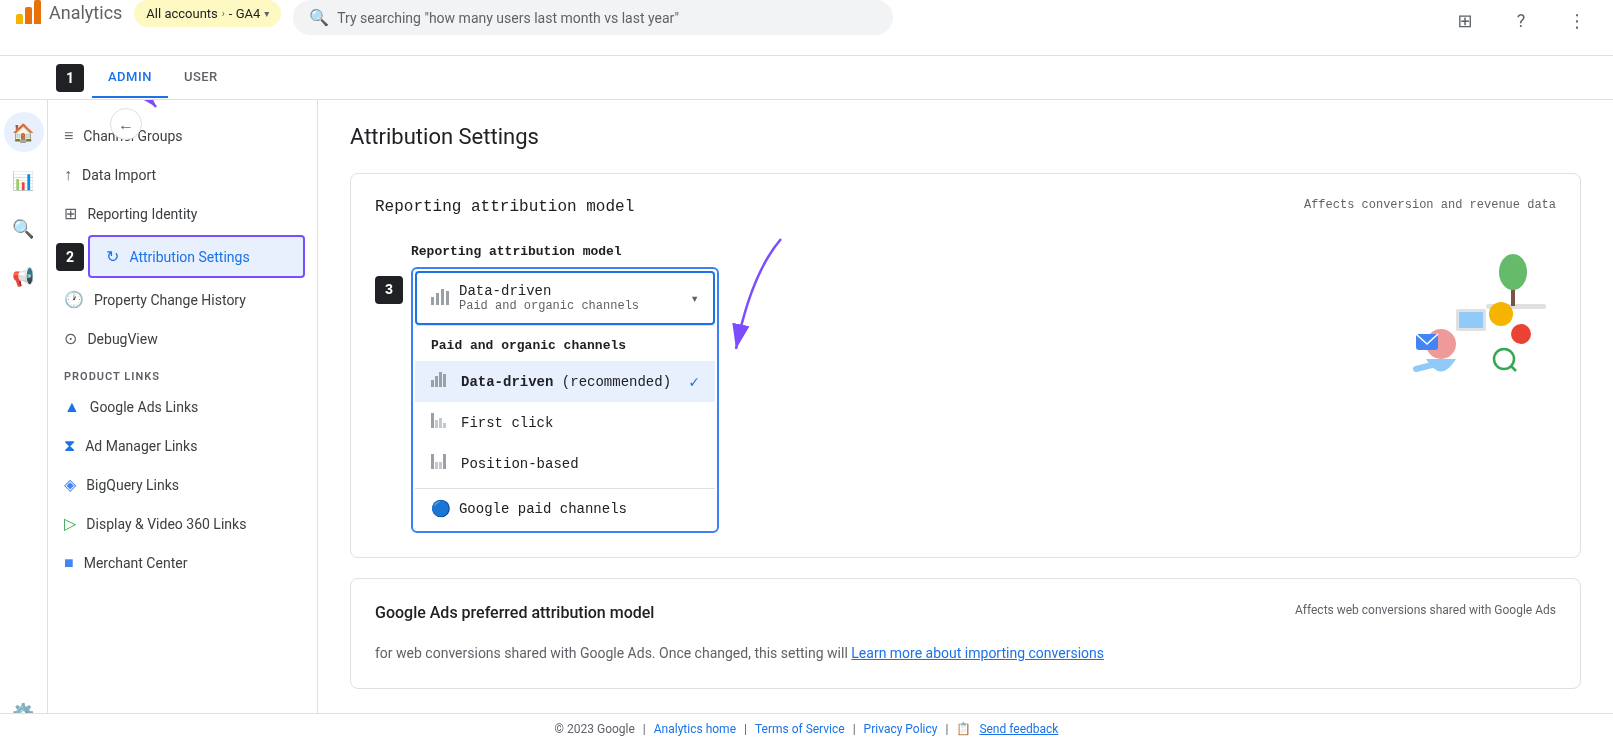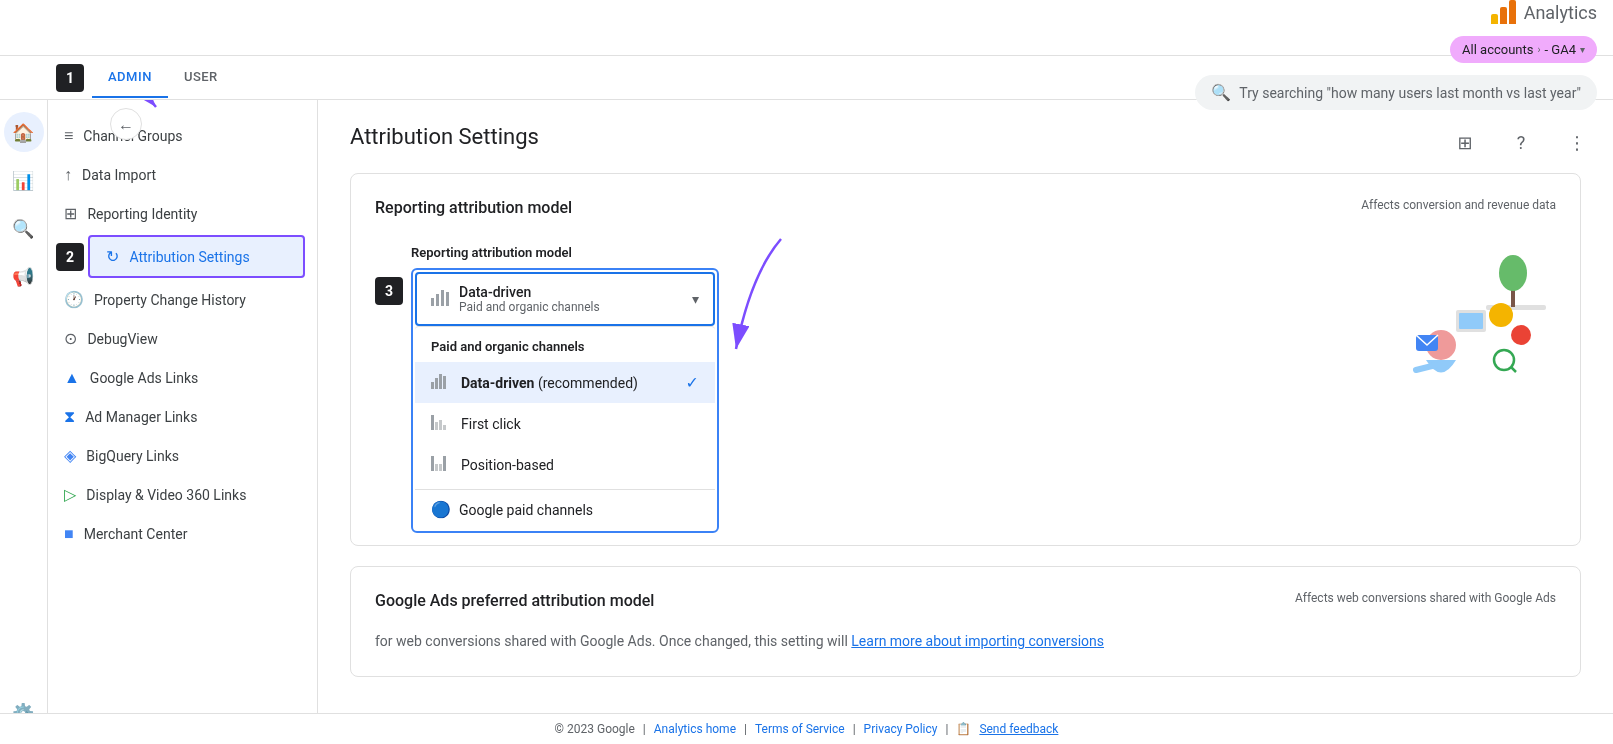--- a/index.html
+++ b/index.html
@@ -1,35 +1,35 @@
 <!DOCTYPE html>
 <html><head>
   <meta charset="utf-8">
   <style>
     * { box-sizing: border-box; margin: 0; padding: 0; }
     body { font-family: 'Google Sans', Roboto, Arial, sans-serif; font-size: 14px; color: #202124; background: #fff; overflow: hidden; height: 744px; width: 1613px; }
 
     
     .top-nav {
-      display: flex; align-items: flex-end; height: 56px;
+      display: flex; align-items: flex-start; height: 56px;
       border-bottom: 1px solid #e0e0e0;
       padding: 0 16px; gap: 12px;
-      position: relative; z-index: 100; flex-direction: column;
+      position: relative; z-index: 100;
     }
     .logo-area { display: flex; align-items: center; gap: 8px; }
     .logo-bars { display: flex; align-items: flex-end; gap: 2px; height: 24px; }
     .logo-bar { width: 7px; border-radius: 2px 2px 0 0; }
     .logo-bar:nth-child(1) { height: 10px; background: #f4b400; }
     .logo-bar:nth-child(2) { height: 17px; background: #e8710a; }
     .logo-bar:nth-child(3) { height: 24px; background: #e8710a; }
     .logo-title { font-size: 18px; color: #5f6368; font-weight: 400; }
 
     .account-selector {
       display: flex; align-items: center; gap: 4px;
-      background: #f0abfc; border-radius: 20px;
+      background: #fef9c3; border-radius: 20px;
       padding: 6px 12px; font-size: 13px; color: #202124; cursor: pointer;
     }
     .account-selector .chevron { font-size: 10px; color: #5f6368; }
 
     .search-bar {
       flex: 1; max-width: 600px;
       background: #f1f3f4; border-radius: 24px;
       display: flex; align-items: center; gap: 8px;
       padding: 8px 16px; color: #5f6368; font-size: 14px;
     }
@@ -266,20 +266,21 @@
         <span class="nav-icon">🕐</span>
         <span>Property Change History</span>
       </div>
 
 
       <div class="nav-item">
         <span class="nav-icon">⊙</span>
         <span>DebugView</span>
       </div>
 
+      <div class="nav-section-label">PRODUCT LINKS</div>
 
       <div class="nav-item">
         <span class="nav-icon" style="color: #1a73e8;">▲</span>
         <span>Google Ads Links</span>
       </div>
       <div class="nav-item">
         <span class="nav-icon" style="color: #1a73e8;">⧗</span>
         <span>Ad Manager Links</span>
       </div>
       <div class="nav-item">
@@ -303,21 +304,21 @@
         </marker>
       </defs>
       <path d="M 30 5 Q 30 60 60 95" stroke="#7c4dff" stroke-width="2.5" fill="none" marker-end="url(#arrowhead1)"></path>
     </svg>
   </div>
 
   <div class="main-content">
 
     <h1 class="page-title">Attribution Settings</h1>
 
-    <div class="card" style="padding-bottom: 12px; position: relative;">
+    <div class="card" style="padding-bottom: 24px; position: relative; font-family: Liberation Mono, monospace;">
       <div class="card-header">
         <div class="card-title">Reporting attribution model</div>
         <div class="card-note">Affects conversion and revenue data</div>
       </div>
 
       <div style="display: flex; align-items: flex-start; margin-top: 16px; position: relative;">
 
         <div class="step-box" style="margin-right: 8px; margin-top: 32px;">3</div>
 
         <div style="position: relative;">

